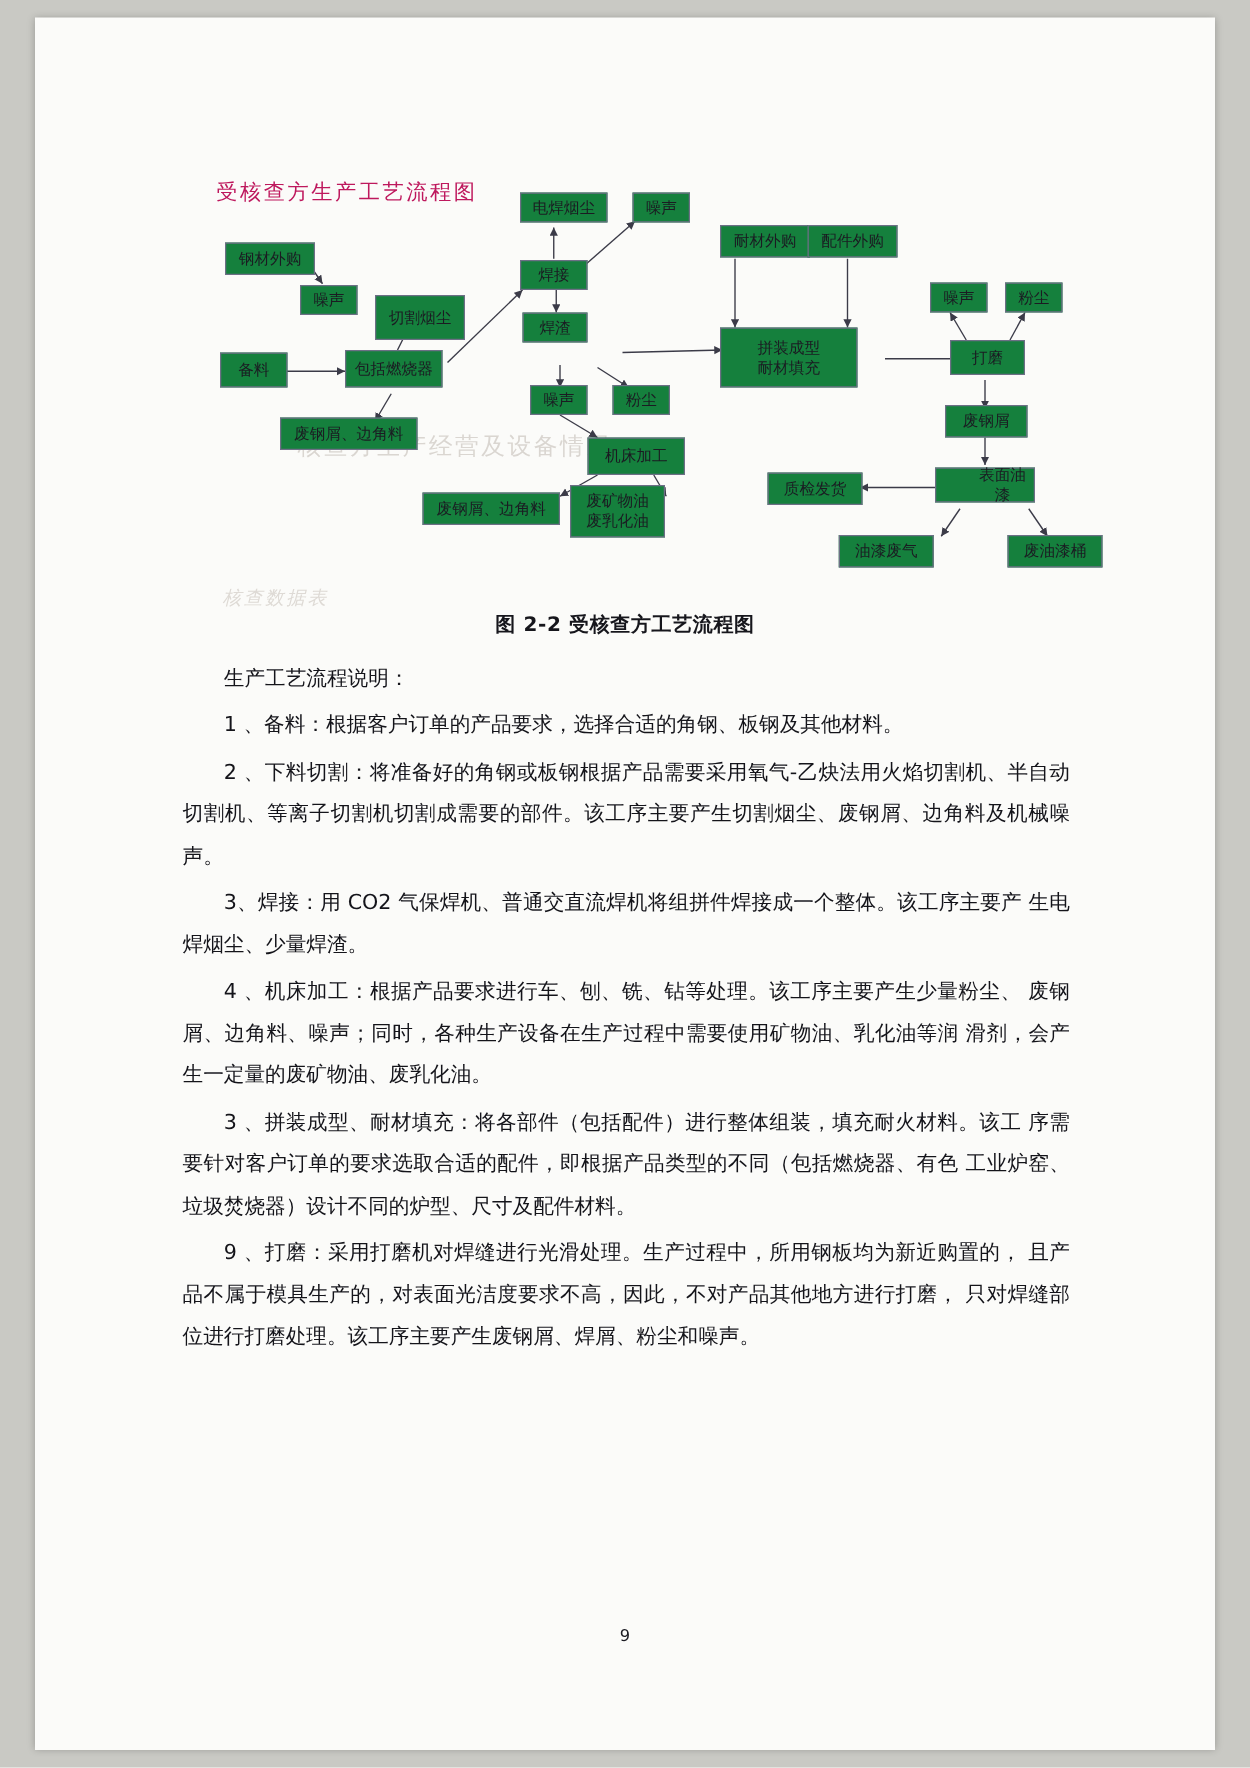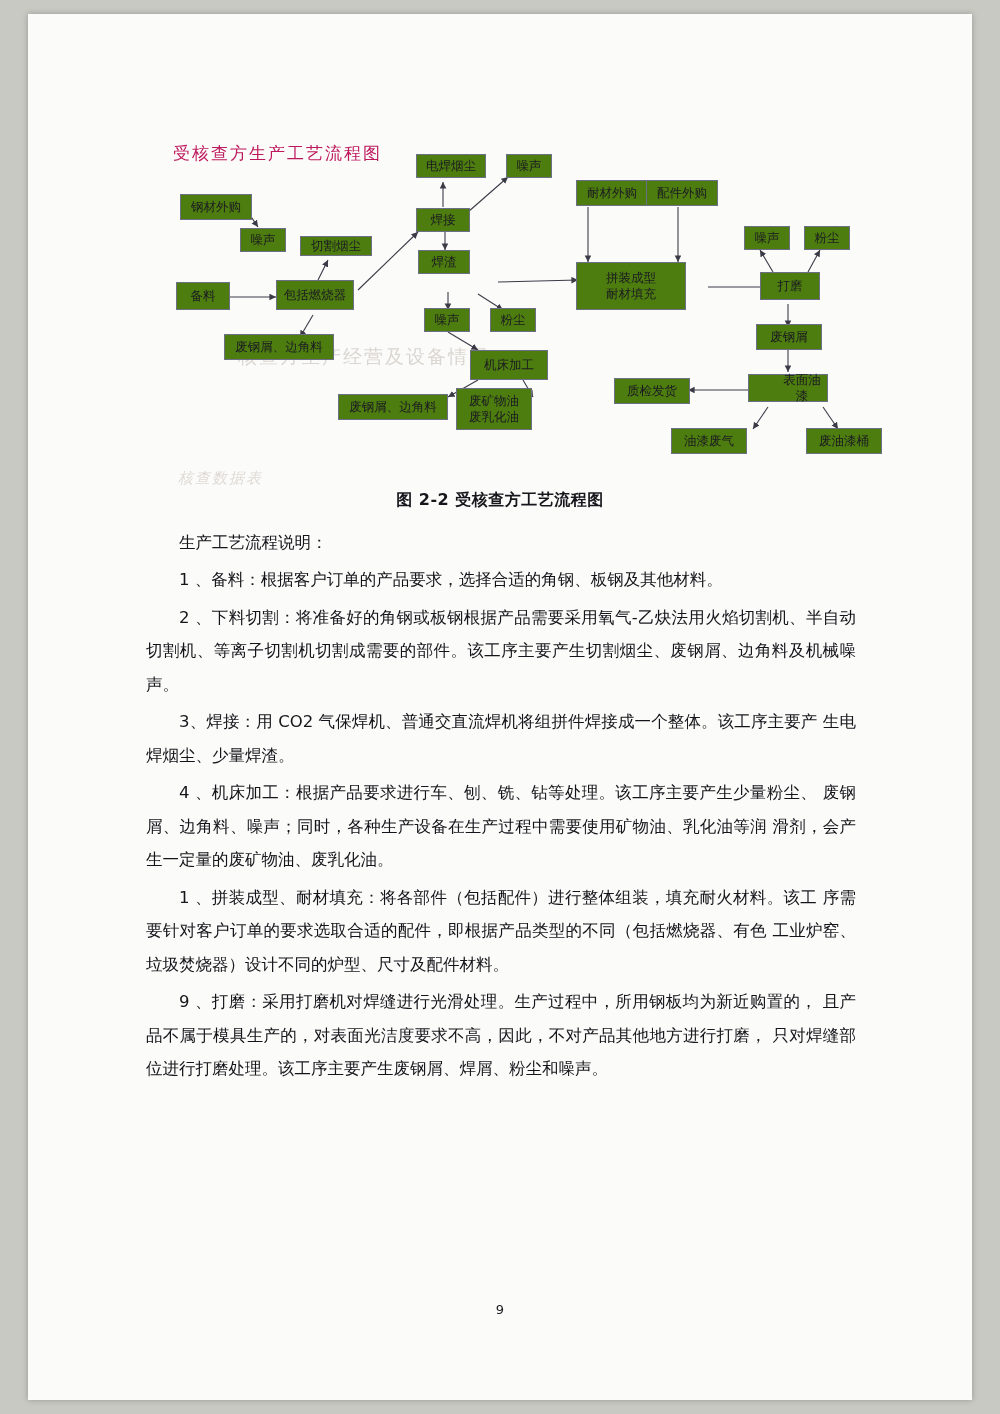--- a/index.html
+++ b/index.html
@@ -33,21 +33,21 @@
   #diagram{
     position:absolute;
     left:120px;top:118px;
     width:720px;height:350px;
   }
   #diagram svg{position:absolute;left:0;top:0;}
   .node{
     position:absolute;
     box-sizing:border-box;
     border:1px solid #6d6f86;
-    background:#4d7c0f;
+    background:#15803d;
     color:#1b1b22;
     font-size:12.5px;
     line-height:1.25;
     text-align:center;
     display:flex;
     align-items:center;
     justify-content:center;
     padding:2px 4px;
     white-space:pre-line;
   }
@@ -149,21 +149,21 @@
     <div class="node" style="left:268px;top:22px;width:70px;height:24px;">电焊烟尘</div>
     <div class="node" style="left:358px;top:22px;width:46px;height:24px;">噪声</div>
 
     <div class="node" style="left:32px;top:62px;width:72px;height:26px;">钢材外购</div>
     <div class="node" style="left:428px;top:48px;width:72px;height:26px;text-align:right;">耐材外购</div>
     <div class="node" style="left:498px;top:48px;width:72px;height:26px;">配件外购</div>
 
     <div class="node" style="left:268px;top:76px;width:54px;height:24px;">焊接</div>
 
     <div class="node" style="left:92px;top:96px;width:46px;height:24px;">噪声</div>
-    <div class="node" style="left:152px;top:104px;width:72px;height:20px;text-align:right;">切割烟尘</div>
+    <div class="node" style="left:152px;top:104px;width:72px;height:36px;text-align:right;">切割烟尘</div>
     <div class="node" style="left:270px;top:118px;width:52px;height:24px;">焊渣</div>
 
     <div class="node" style="left:596px;top:94px;width:46px;height:24px;">噪声</div>
     <div class="node" style="left:656px;top:94px;width:46px;height:24px;">粉尘</div>
 
     <div class="node" style="left:28px;top:150px;width:54px;height:28px;">备料</div>
     <div class="node" style="left:128px;top:148px;width:78px;height:30px;">包括燃烧器</div>
     <div class="node" style="left:428px;top:130px;width:110px;height:48px;">拼装成型
 耐材填充</div>
     <div class="node" style="left:612px;top:140px;width:60px;height:28px;">打磨</div>
@@ -187,18 +187,18 @@
   </div>
 
   <div id="caption">图 2-2 受核查方工艺流程图</div>
 
   <div id="body">
     <p>生产工艺流程说明：</p>
     <p>1 、备料：根据客户订单的产品要求，选择合适的角钢、板钢及其他材料。</p>
     <p>2 、下料切割：将准备好的角钢或板钢根据产品需要采用氧气-乙炔法用火焰切割机、半自动切割机、等离子切割机切割成需要的部件。该工序主要产生切割烟尘、废钢屑、边角料及机械噪声。</p>
     <p>3、焊接：用 CO2 气保焊机、普通交直流焊机将组拼件焊接成一个整体。该工序主要产 生电焊烟尘、少量焊渣。</p>
     <p>4 、机床加工：根据产品要求进行车、刨、铣、钻等处理。该工序主要产生少量粉尘、 废钢屑、边角料、噪声；同时，各种生产设备在生产过程中需要使用矿物油、乳化油等润 滑剂，会产生一定量的废矿物油、废乳化油。</p>
-    <p>1 、拼装成型、耐材填充：将各部件（包括配件）进行整体组装，填充耐火材料。该工 序需要针对客户订单的要求选取合适的配件，即根据产品类型的不同（包括燃烧器、有色 工业炉窑、垃圾焚烧器）设计不同的炉型、尺寸及配件材料。</p>
+    <p>3 、拼装成型、耐材填充：将各部件（包括配件）进行整体组装，填充耐火材料。该工 序需要针对客户订单的要求选取合适的配件，即根据产品类型的不同（包括燃烧器、有色 工业炉窑、垃圾焚烧器）设计不同的炉型、尺寸及配件材料。</p>
     <p>9 、打磨：采用打磨机对焊缝进行光滑处理。生产过程中，所用钢板均为新近购置的， 且产品不属于模具生产的，对表面光洁度要求不高，因此，不对产品其他地方进行打磨， 只对焊缝部位进行打磨处理。该工序主要产生废钢屑、焊屑、粉尘和噪声。</p>
   </div>
 
   <div id="pageno">9</div>
 </div>
 
 </body></html>

